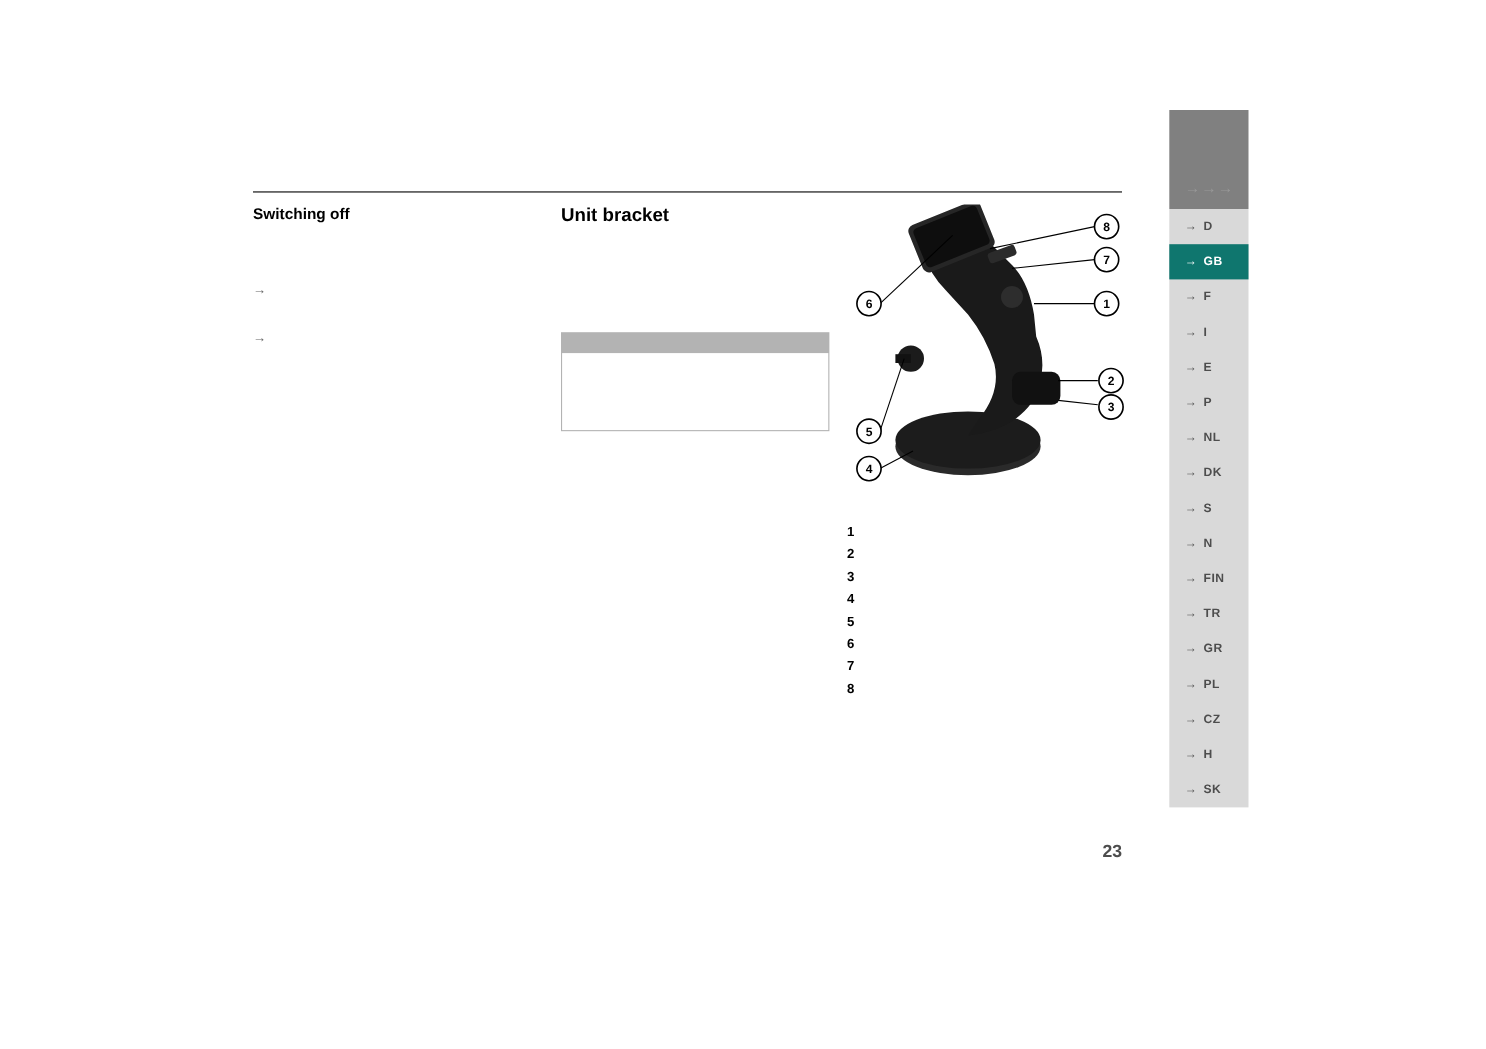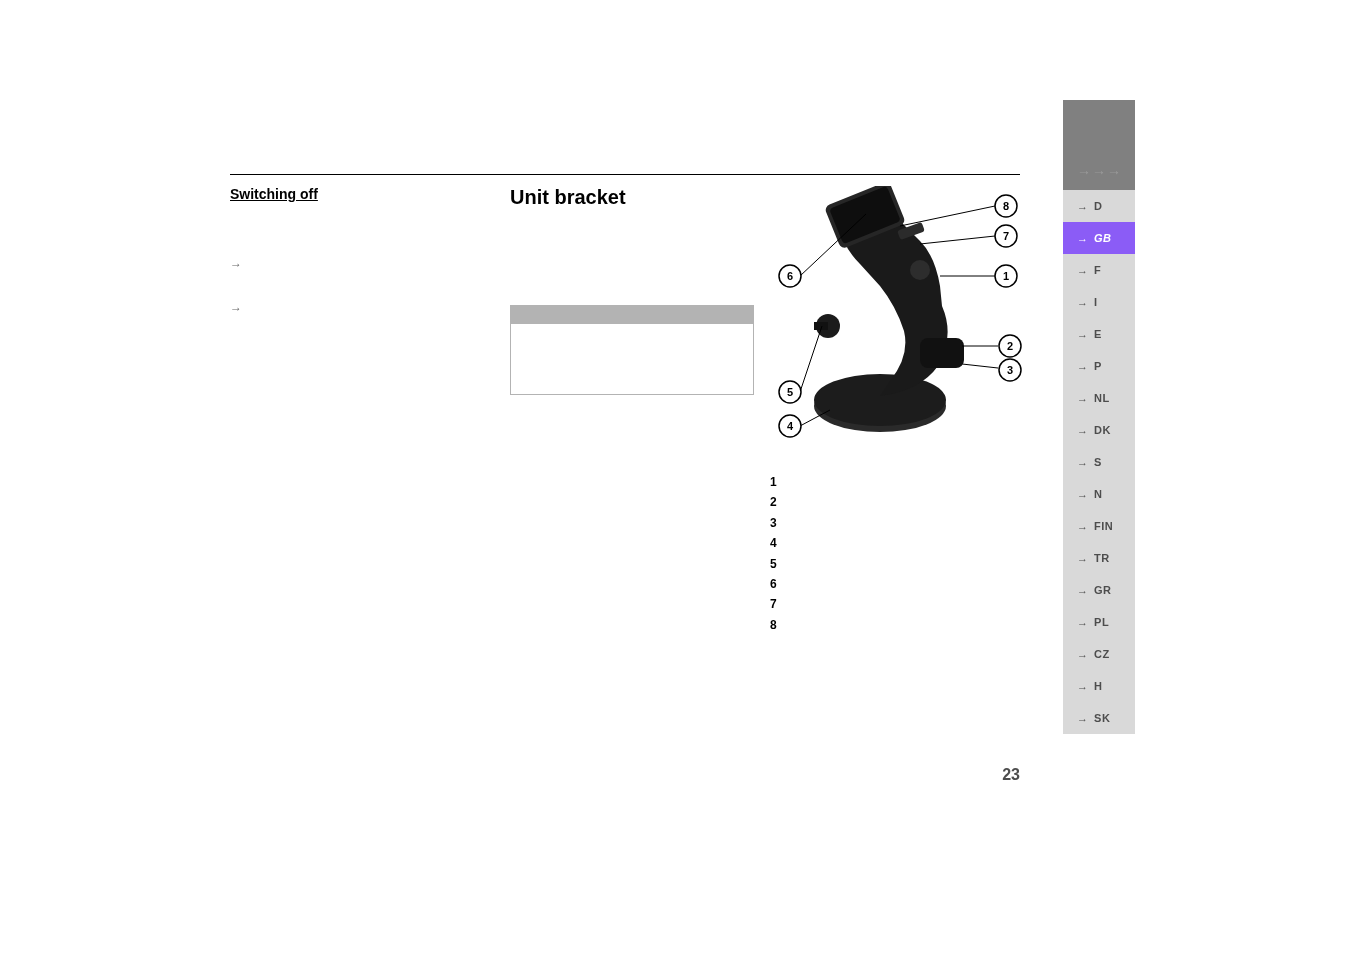--- a/index.html
+++ b/index.html
@@ -46,23 +46,22 @@
       height: 32px;
       line-height: 32px;
       font-size: 11px;
       font-weight: bold;
       color: #4d4d4d;
       padding-left: 14px;
       letter-spacing: 0.5px;
     }
     .lang .arr { margin-right: 2px; font-size:11px;}
     .lang.active {
-      background: #8b5cf6;
+      background: #0f766e;
       color: #fff;
-      font-style: italic;
     }
     .content {
       position: relative;
       width: 790px;
     }
     .hr-top {
       position: absolute;
       top: 74px;
       left: 0;
       width: 790px;
@@ -85,24 +84,23 @@
       position: absolute;
       left: 540px;
       top: 86px;
       width: 260px;
     }
     h3.section {
       font-size: 14px;
       font-weight: bold;
       color: #000;
       margin-bottom: 12px;
-      text-decoration: underline;
     }
     h3.section-big {
-      font-size: 20px;
+      font-size: 17px;
       font-weight: bold;
       color: #000;
       margin-bottom: 14px;
     }
     .faint {
       font-size: 12px;
       color: #f0f0f0;
       line-height: 1.5;
     }
     .faint-arrow {

